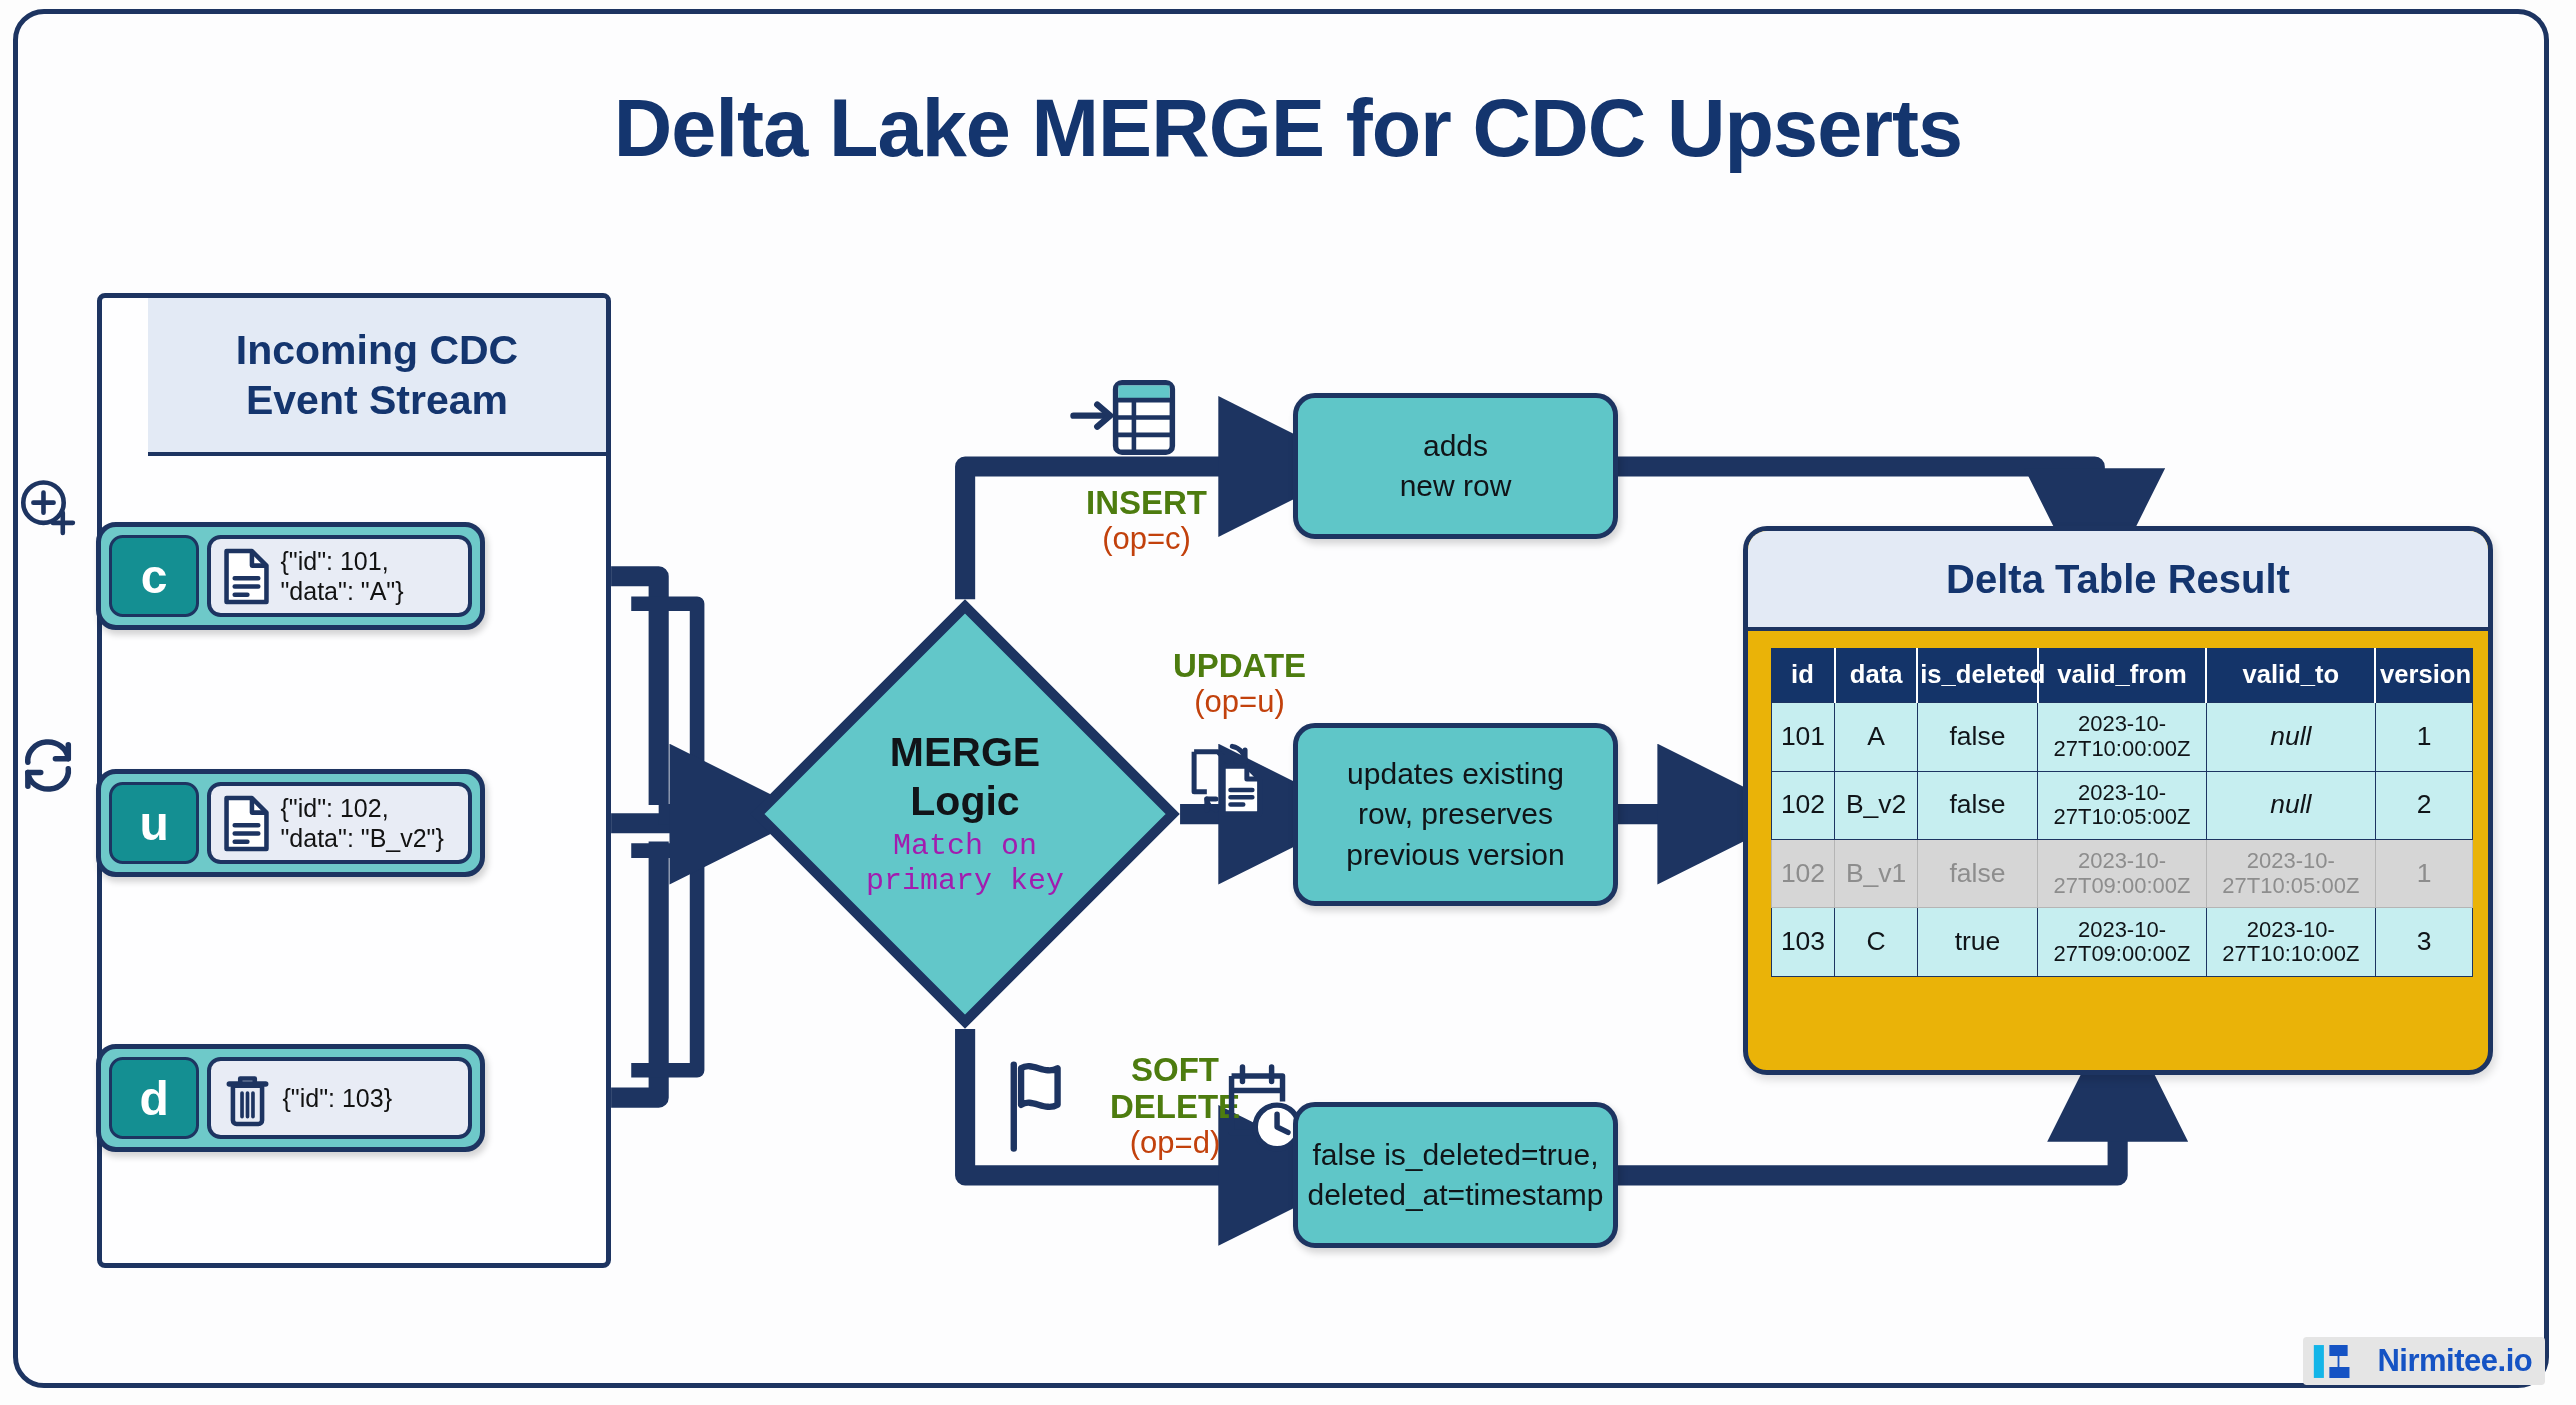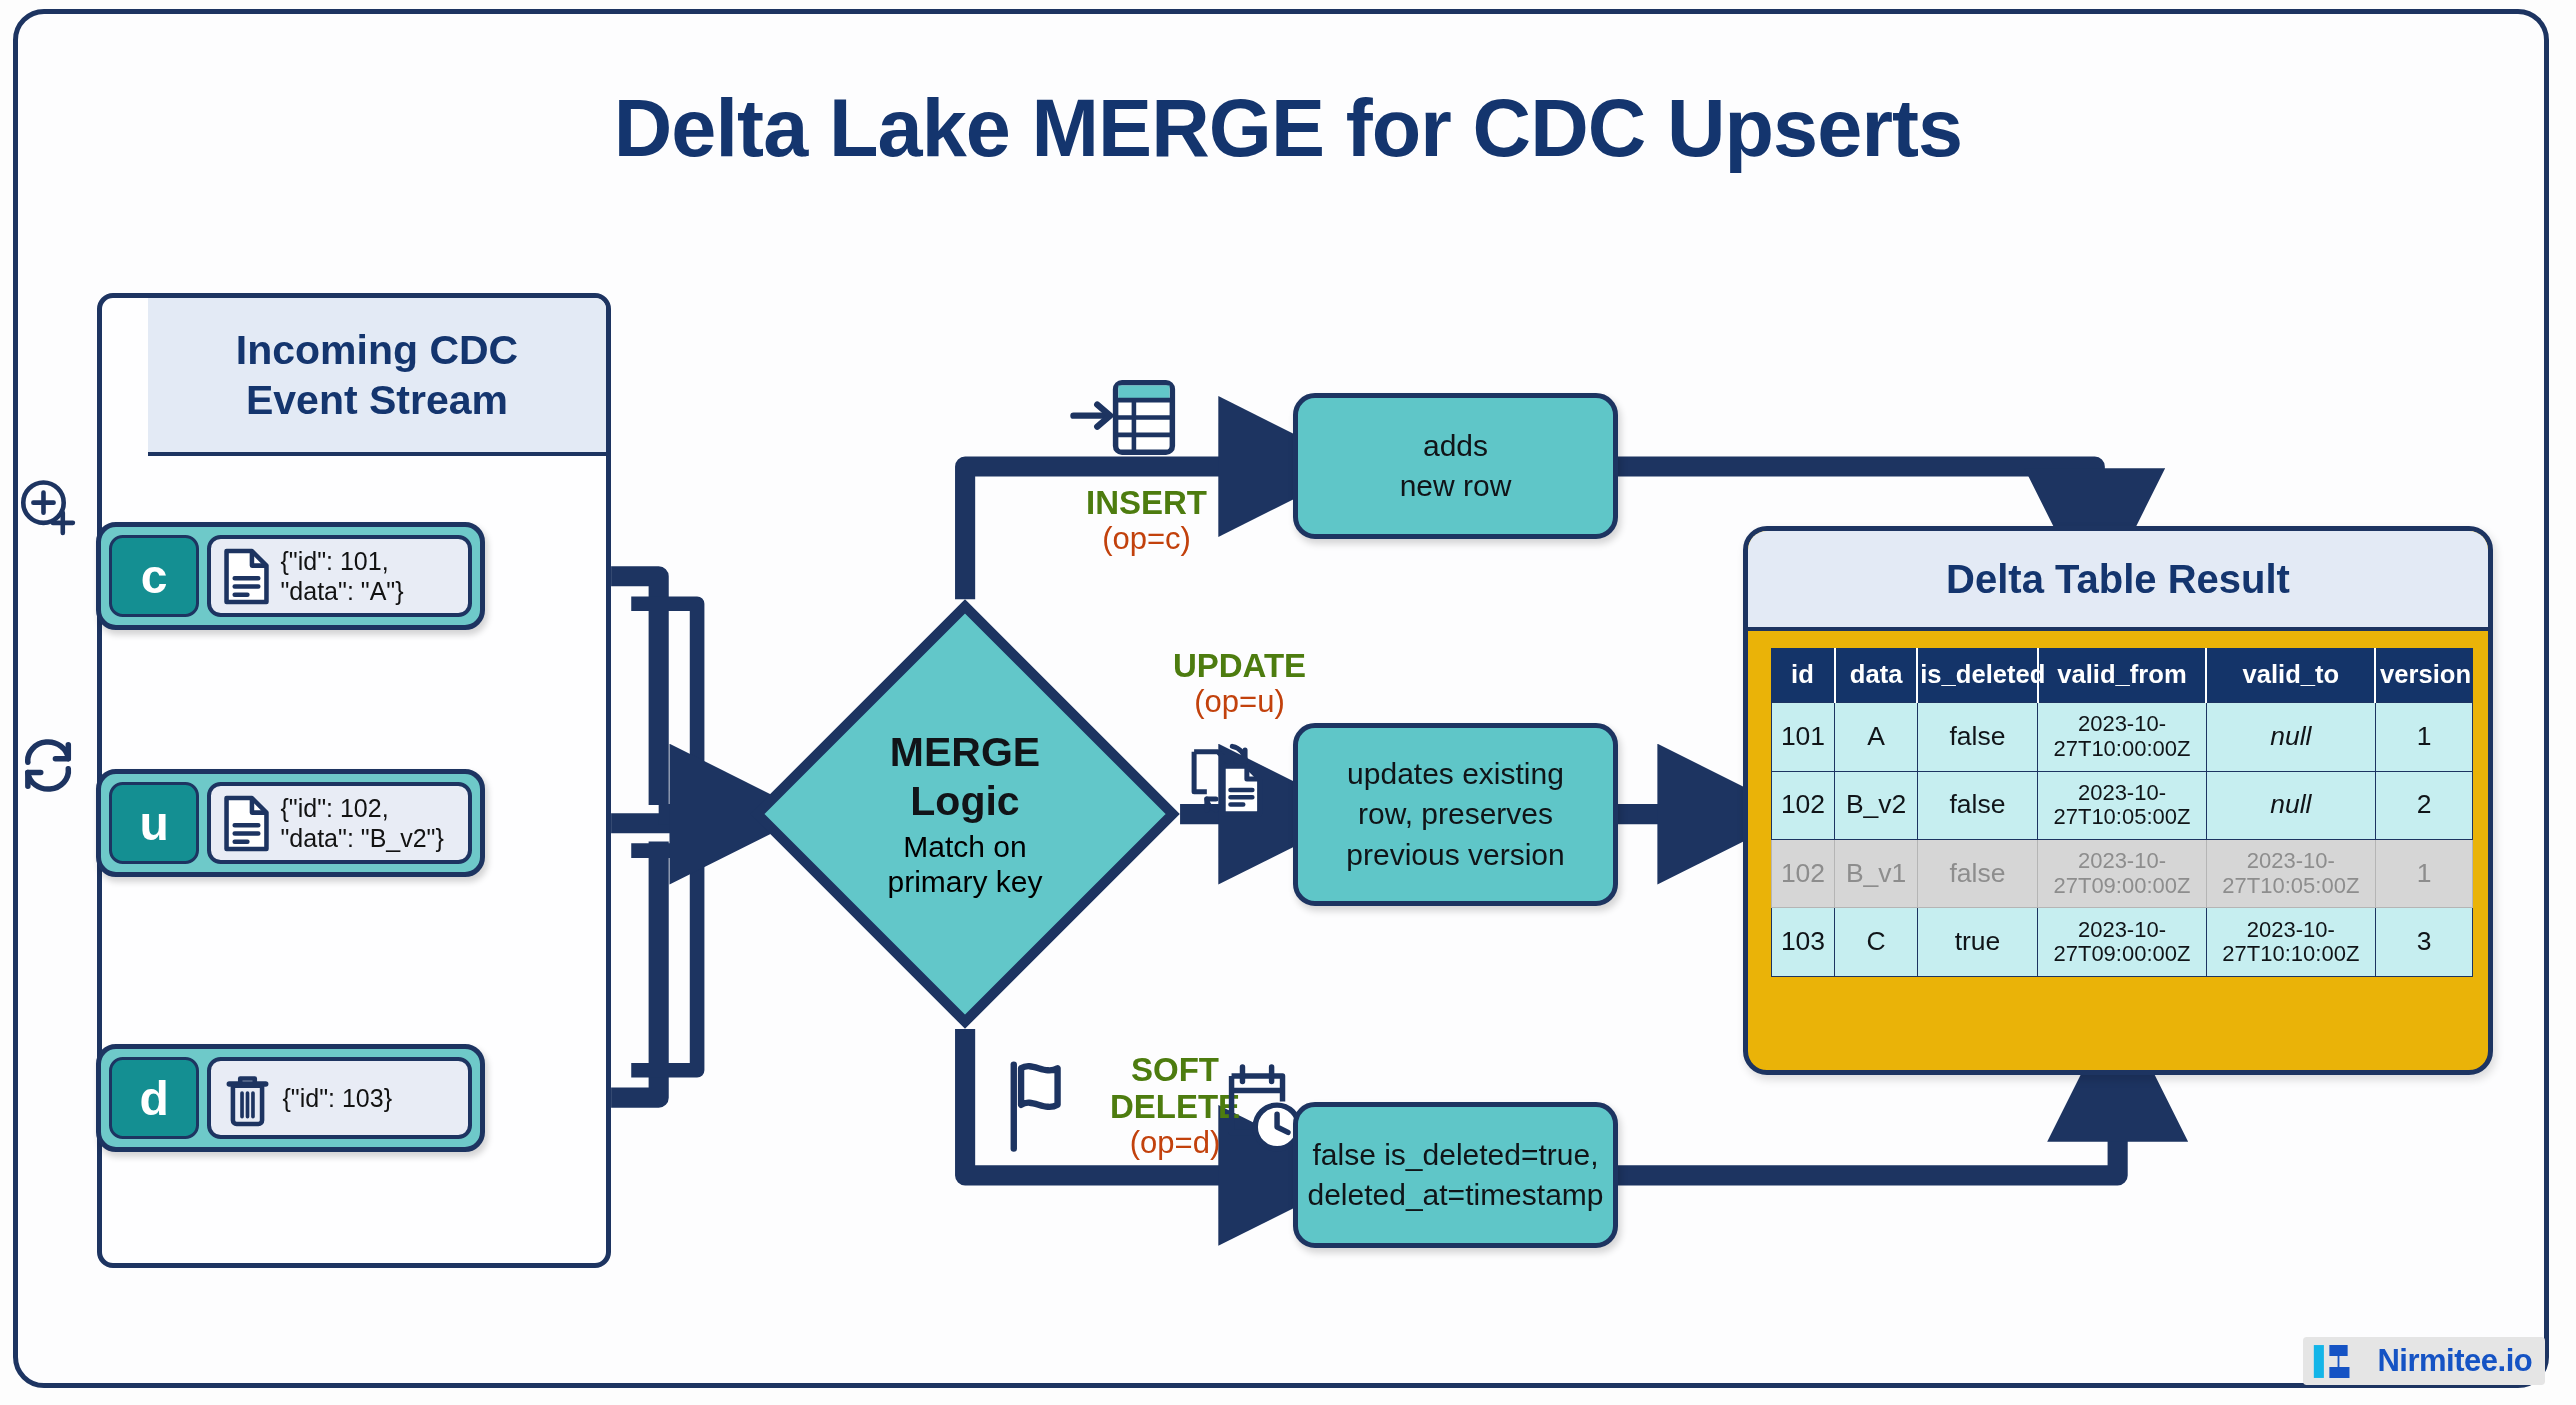--- a/index.html
+++ b/index.html
@@ -49,21 +49,21 @@
     width: 2576px; height: 1405px;
     pointer-events: none;
   }
 
   
   #cdc-panel {
     position: absolute;
     left: 97px; top: 293px;
     width: 514px; height: 975px;
     border: 5.5px solid #1d3461;
-    border-radius: 16px;
+    border-radius: 8px;
     background: #fefeff;
     box-sizing: border-box;
     overflow: hidden;
     padding-left: 46px;
   }
   #cdc-panel-header {
     height: 154px;
     background: #e3eaf5;
     border-bottom: 4.6px solid #1d3461;
     display: flex;
@@ -145,23 +145,24 @@
     text-align: center;
   }
   #merge-diamond .dt-title {
     font-size: 41px;
     font-weight: bold;
     color: #111418;
     line-height: 1.18;
   }
   #merge-diamond .dt-sub {
     font-size: 30px;
-    color: #000000;
+    color: #a21caf;
     line-height: 1.18;
     margin-top: 3.7px;
+    font-family: Liberation Mono, monospace;
   }
 
   
   .branch-label {
     position: absolute;
     text-align: center;
     line-height: 1.12;
   }
   .branch-label .bl-main {
     font-size: 33px;

